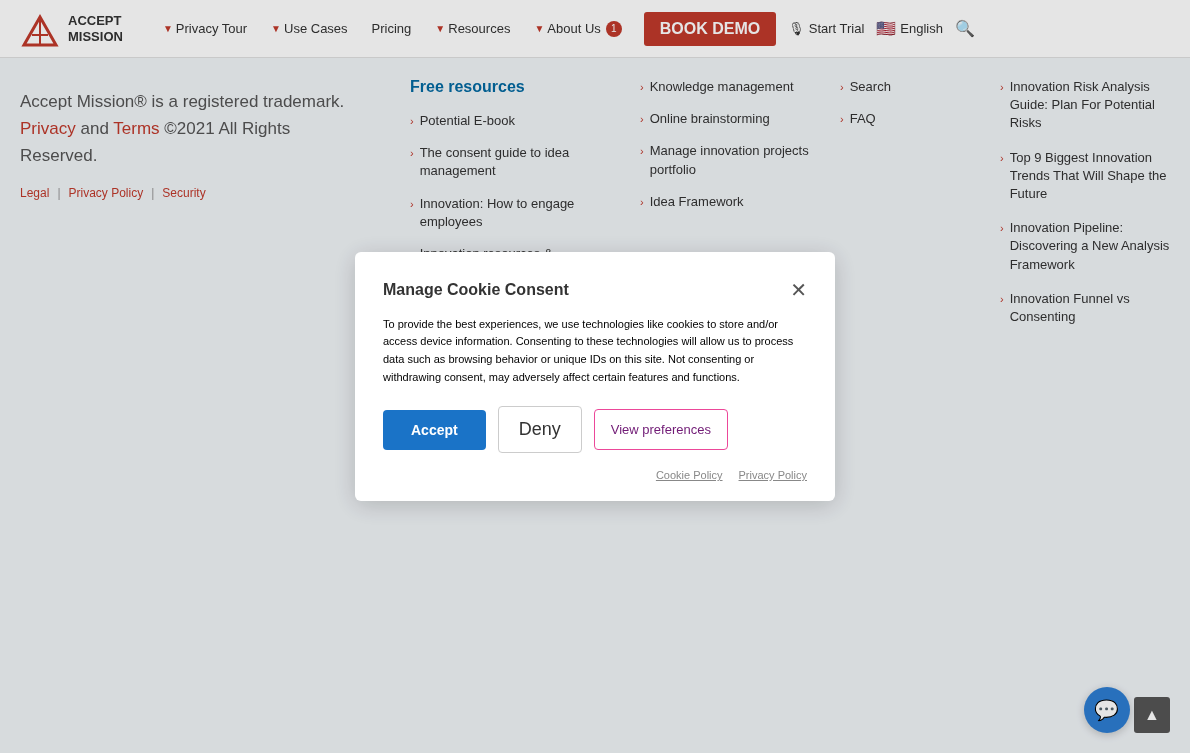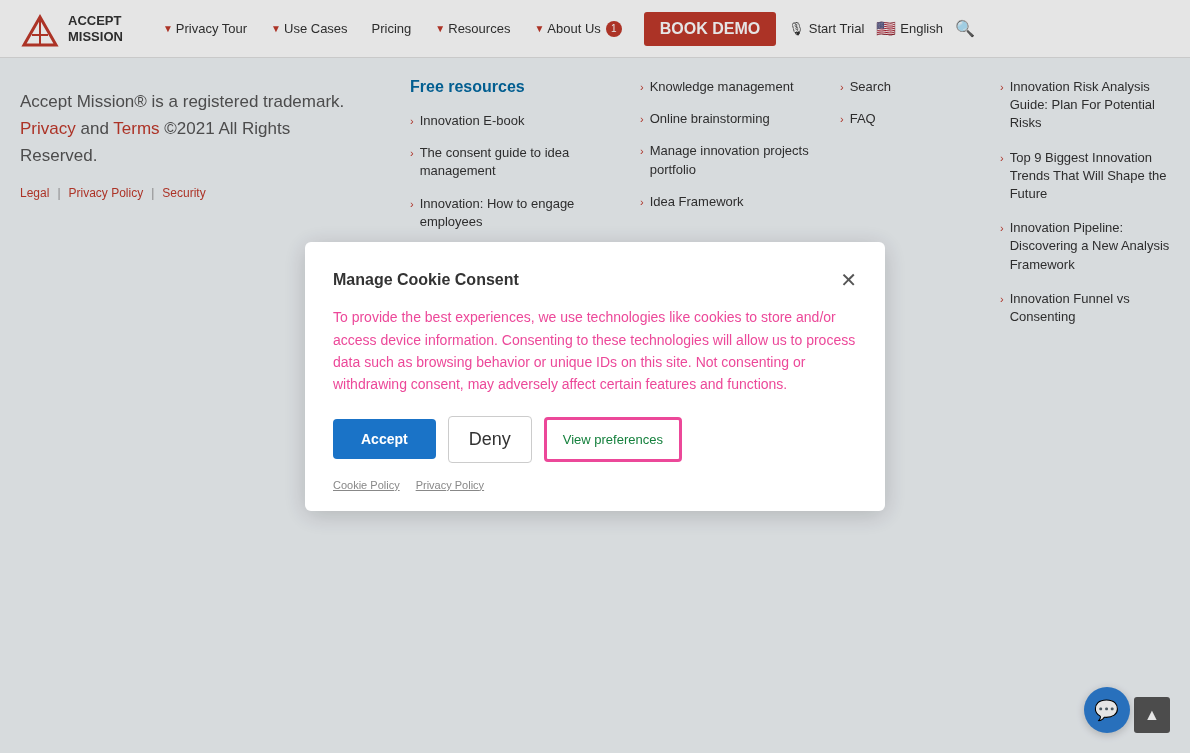--- a/index.html
+++ b/index.html
@@ -207,21 +207,21 @@
       z-index: 1000;
       background: rgba(0,0,0,0.1);
       display: flex;
       align-items: center;
       justify-content: center;
     }
     .cookie-dialog {
       background: white;
       border-radius: 6px;
       padding: 28px 28px 20px;
-      width: 580px;
+      width: 480px;
       max-width: 95vw;
       position: relative;
       box-shadow: 0 4px 24px rgba(0,0,0,0.18);
     }
     .cookie-header {
       display: flex;
       justify-content: space-between;
       align-items: center;
       margin-bottom: 16px;
     }
@@ -230,22 +230,22 @@
       font-weight: bold;
       color: #333;
     }
     .cookie-close {
       cursor: pointer;
       font-size: 20px;
       color: #555;
       line-height: 1;
     }
     .cookie-body {
-      font-size: 14px;
-      color: #ec4899;
+      font-size: 11px;
+      color: #000000;
       line-height: 1.6;
       margin-bottom: 20px;
     }
     .cookie-actions {
       display: flex;
       gap: 12px;
       align-items: center;
       margin-bottom: 16px;
     }
     .btn-accept {
@@ -262,31 +262,32 @@
       background: white;
       color: #333;
       border: 1px solid #ccc;
       padding: 12px 20px;
       border-radius: 4px;
       cursor: pointer;
       font-size: 18px;
     }
     .btn-view-prefs {
       background: white;
-      color: #15803d;
-      border: 3px solid #ec4899;
+      color: #701a75;
+      border: 1px solid #ec4899;
       padding: 12px 16px;
       border-radius: 4px;
       cursor: pointer;
       font-size: 13px;
     }
     .cookie-footer-links {
       display: flex;
       gap: 16px;
       font-size: 11px;
+      justify-content: flex-end;
     }
     .cookie-footer-links a { color: #888; text-decoration: underline; cursor: pointer; }
 
     
     .scroll-to-top {
       position: fixed;
       bottom: 20px;
       right: 20px;
       width: 36px;
       height: 36px;
@@ -387,21 +388,21 @@
       <span class="separator">|</span>
       <a>Security</a>
     </div>
   </aside>
 
   <section class="middle-section">
     <div class="free-resources-title">Free resources</div>
     <ul class="resource-list">
       <li class="resource-item">
         <span class="resource-chevron">›</span>
-        <span>Innovation E-book</span>
+        <span>Potential E-book</span>
       </li>
       <li class="resource-item">
         <span class="resource-chevron">›</span>
         <span>The consent guide to idea management</span>
       </li>
       <li class="resource-item">
         <span class="resource-chevron">›</span>
         <span>Innovation: How to engage employees</span>
       </li>
       <li class="resource-item">

